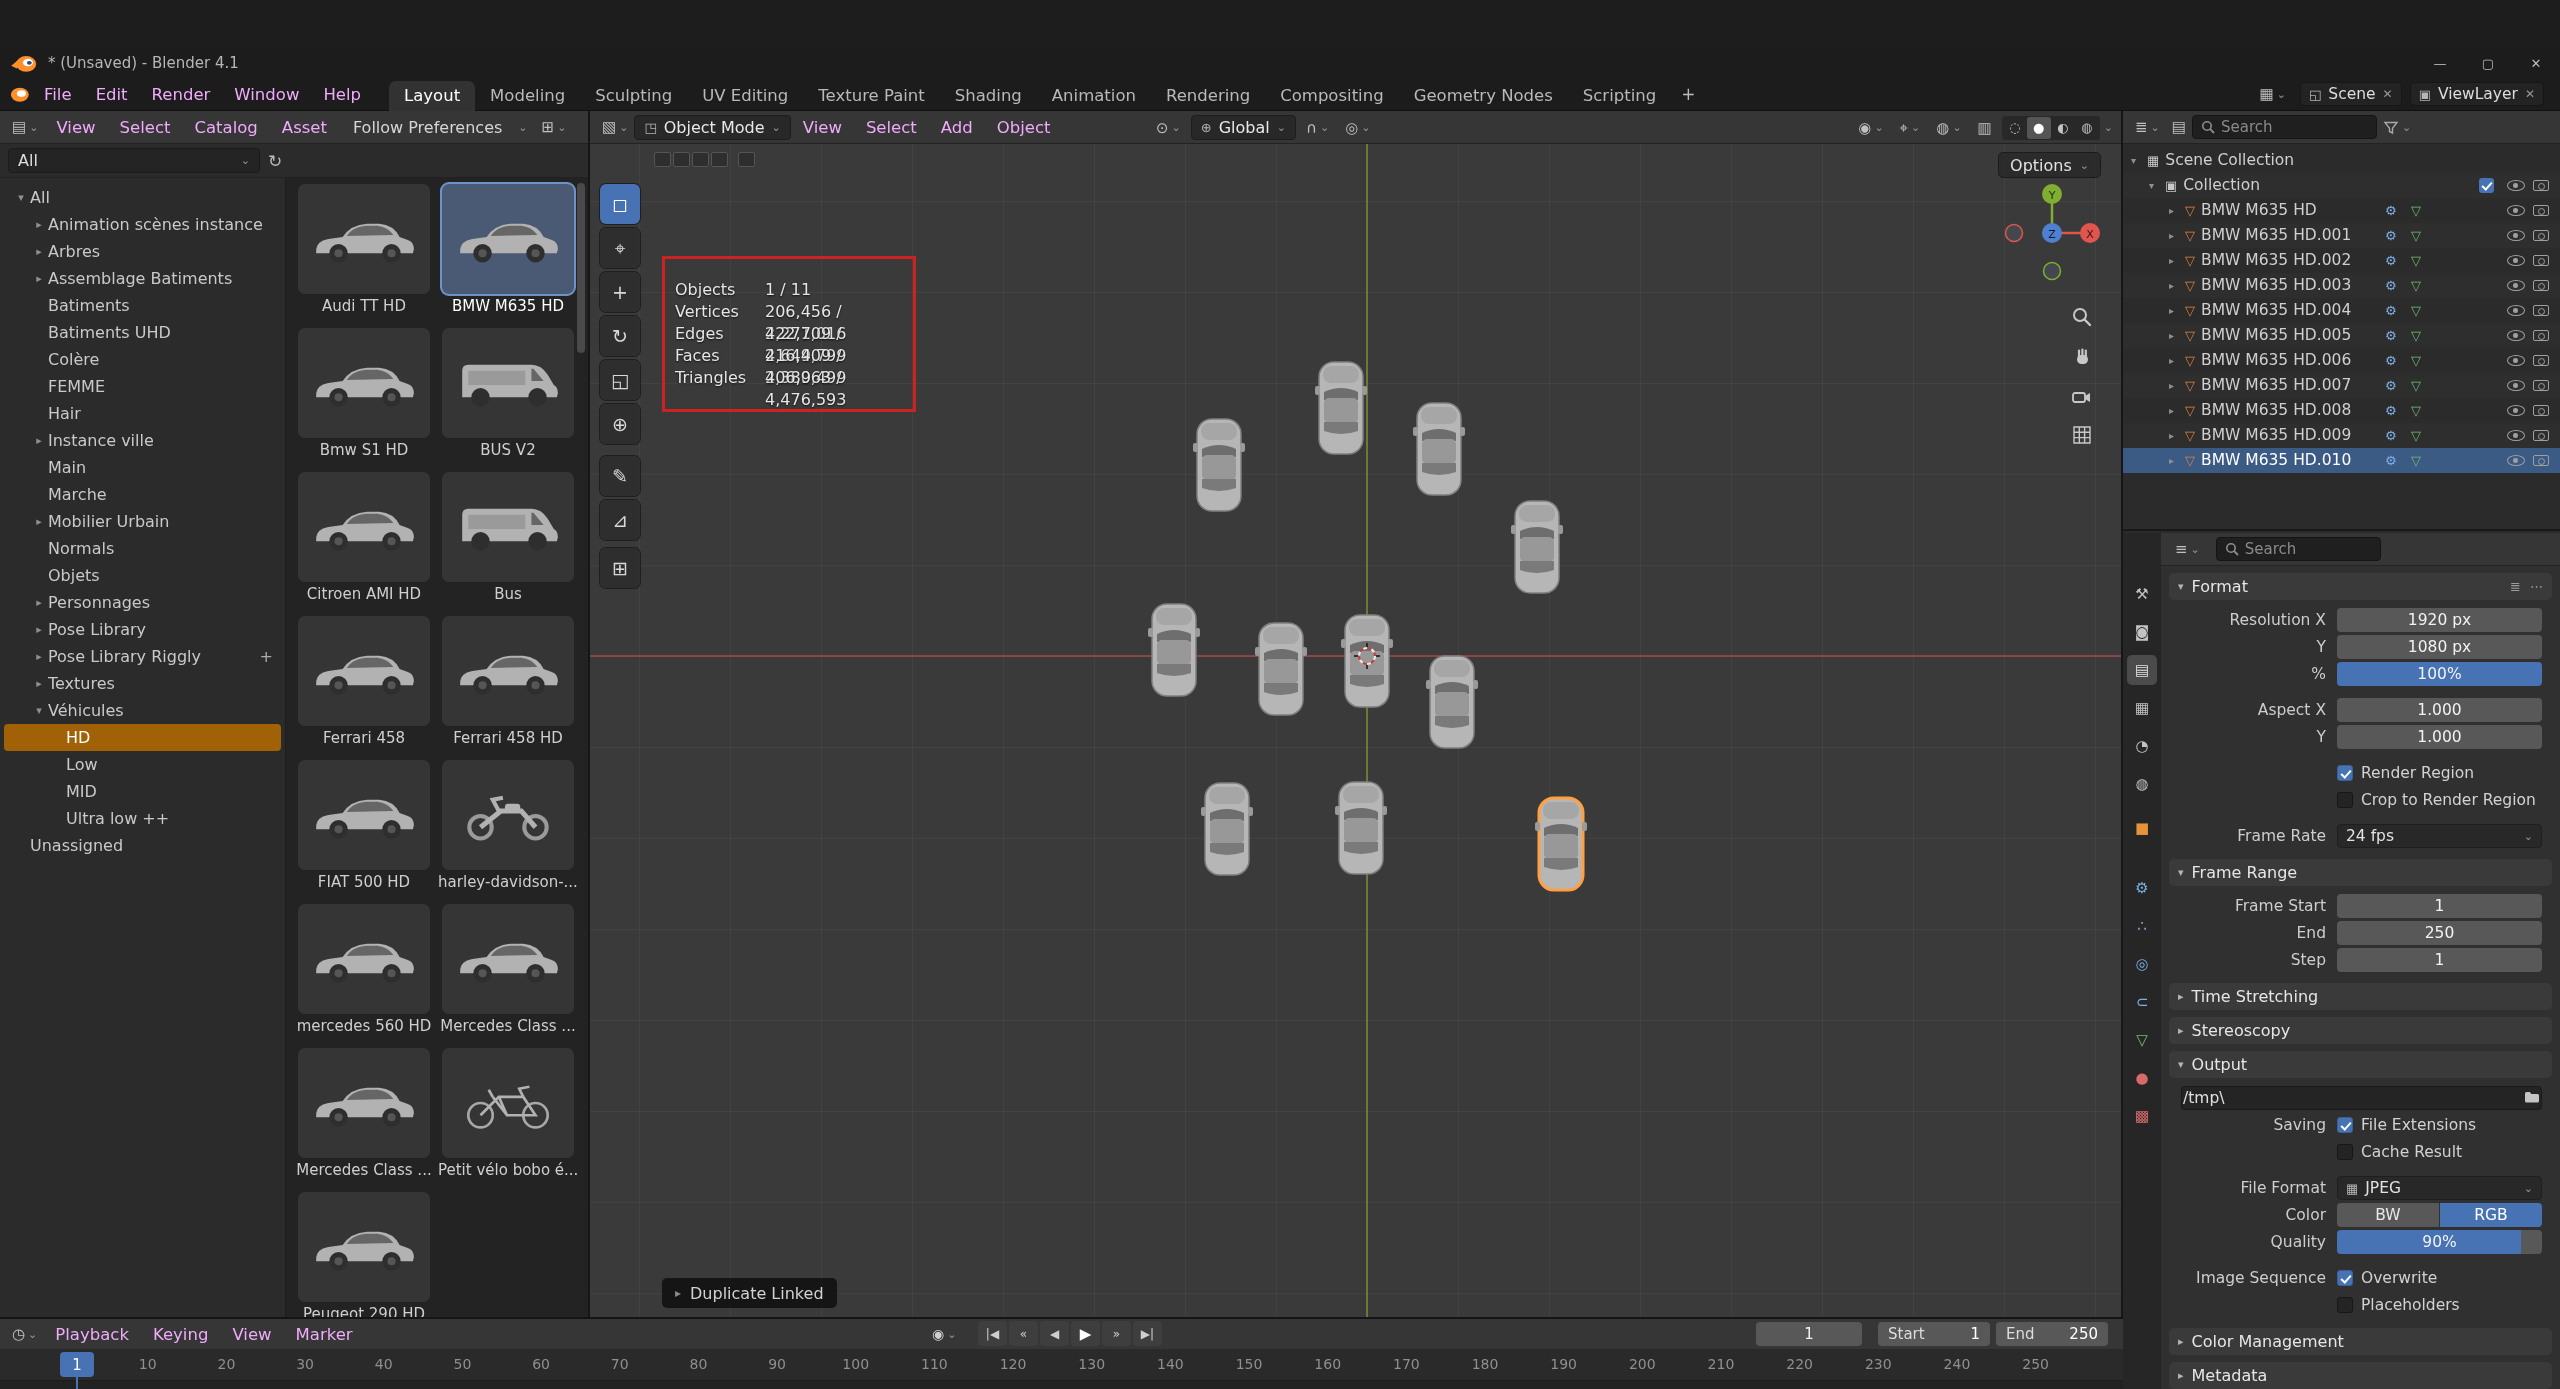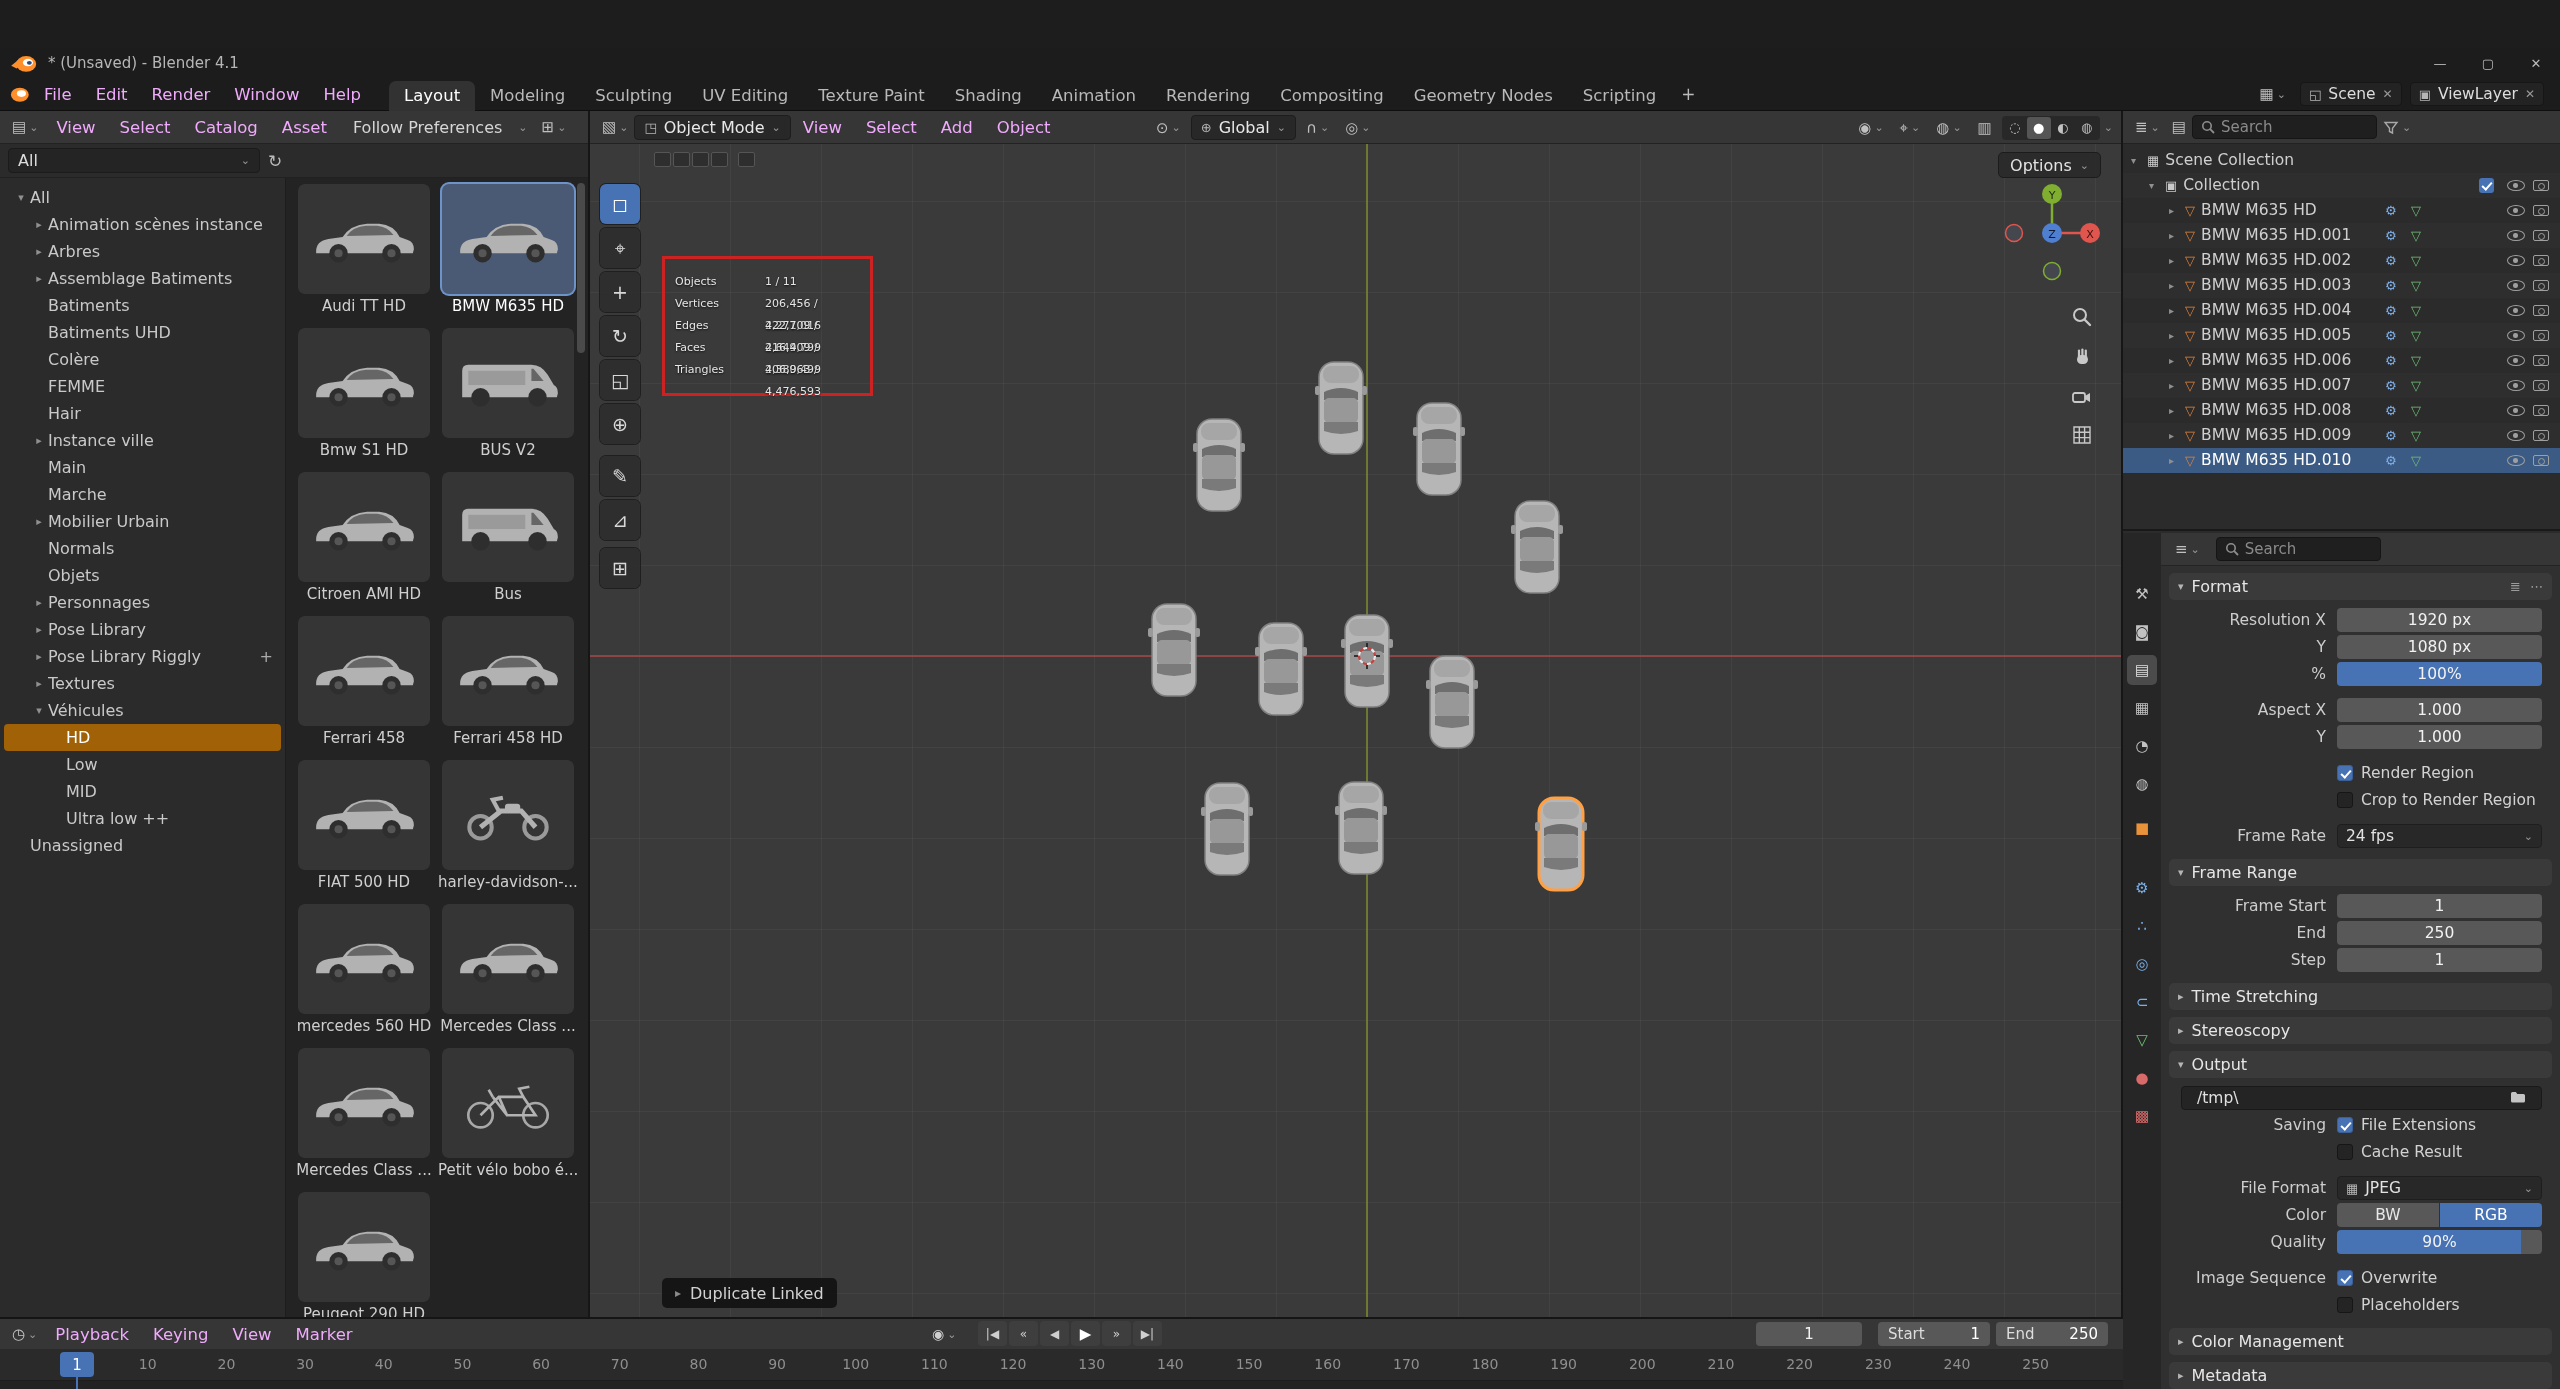--- a/index.html
+++ b/index.html
@@ -75,21 +75,21 @@
 .vp-car{position:absolute;width:54px;height:98px;}
 .vp-car.selected svg .car-body{stroke:#ffa044;stroke-width:3px;}
 #cursor3d{position:absolute;left:764px;top:499px;z-index:4;}
 #vp-toolbar{position:absolute;left:10px;top:0;width:44px;height:100%;z-index:6;}
 .vp-tool{position:absolute;left:0;width:40px;height:40px;border-radius:6px;background:rgba(44,44,44,0.88);color:#d8d8d8;font-size:19px;display:flex;align-items:center;justify-content:center;box-shadow:0 0 0 1px #1f1f1f;}
 .vp-tool.active{background:#4772b3;color:#fff;}
 #vp-presets{position:absolute;left:64px;top:8px;display:flex;gap:2px;z-index:6;}
 .preset-sq{width:17px;height:15px;background:#2e2e2e;border:1px solid #555;border-radius:2px;}
 .preset-sq.last{margin-left:8px;}
 .vp-overlay-text{position:absolute;left:66px;top:34px;z-index:5;color:#dedede;font-size:16.5px;line-height:25px;text-shadow:0 1px 2px rgba(0,0,0,0.7);}
-.stats-box{position:absolute;left:72px;top:112px;width:211px;z-index:5;border:3px solid #cc2222;padding:12px 10px;color:#e6e6e6;font-size:11px;text-shadow:0 1px 2px rgba(0,0,0,0.7);}
+.stats-box{position:absolute;left:72px;top:112px;width:254px;z-index:5;border:3px solid #cc2222;padding:20px 10px;color:#e6e6e6;font-size:16px;text-shadow:0 1px 2px rgba(0,0,0,0.7);}
 .stat-row{display:flex;height:22px;line-height:22px;}
 .stat-label{width:90px;flex:none;}
 .options-btn{position:absolute;top:8px;right:20px;height:26px;background:rgba(42,42,42,0.9);border:1px solid #1c1c1c;border-radius:5px;display:flex;align-items:center;gap:8px;padding:0 11px;color:#e3e3e3;font-size:16px;z-index:6;}
 #nav-gizmo{position:absolute;right:14px;top:34px;width:110px;height:110px;z-index:6;}
 .nav-ico{position:absolute;right:24px;width:30px;height:30px;z-index:6;display:flex;align-items:center;justify-content:center;}
 .op-hint{position:absolute;left:72px;bottom:9px;height:30px;background:rgba(18,18,18,0.9);border-radius:5px;display:flex;align-items:center;gap:9px;padding:0 13px;color:#d2d2d2;font-size:16px;z-index:6;}
 .op-hint .tri{color:#8a8a8a;font-size:12px;}
 
 
 #rightcol{left:2123px;top:63px;width:437px;height:1299px;background:#2b2b2b;}
@@ -134,21 +134,21 @@
 .dropdown-field i.arr{margin-left:auto;}
 .chk-row{display:flex;align-items:center;gap:8px;flex:1;}
 .chk{width:16px;height:16px;border-radius:3px;background:#242424;border:1px solid #161616;position:relative;flex:none;}
 .chk.checked{background:#4772b3;border-color:#3a5f99;}
 .chk.checked::after{content:"";position:absolute;left:5px;top:1.5px;width:4px;height:8px;border:solid #fff;border-width:0 2px 2px 0;transform:rotate(42deg);}
 .chk-label{color:#d2d2d2;font-size:15.5px;white-space:nowrap;}
 .seg{flex:1;display:flex;height:24px;border-radius:4px;overflow:hidden;gap:1px;}
 .seg-opt{flex:1;background:#585858;color:#e8e8e8;font-size:15.5px;display:flex;align-items:center;justify-content:center;}
 .seg-opt.active{background:#4772b3;color:#fff;}
 .path-row{display:flex;align-items:center;height:26px;margin:1px 10px 1px 12px;}
-.path-field{flex:1;height:24px;background:#242424;border:1px solid #191919;border-radius:4px;color:#e0e0e0;font-size:15.5px;display:flex;align-items:center;padding:0 15px;gap:8px;}
+.path-field{flex:1;height:24px;background:#242424;border:1px solid #191919;border-radius:4px;color:#e0e0e0;font-size:15.5px;display:flex;align-items:center;padding:0 1px;gap:8px;}
 .path-field .folder{margin-left:auto;}
 
 
 #timeline{left:0;top:1269px;width:2123px;height:93px;background:#262626;border-top:2px solid #151515;}
 .tl-header{position:absolute;left:0;top:0;right:0;height:30px;background:#363636;display:flex;align-items:center;padding:0 6px;}
 .autokey{position:absolute;left:932px;top:0;height:30px;display:flex;align-items:center;gap:3px;color:#cfcfcf;font-size:14px;}
 #tl-transport{position:absolute;left:978px;top:2px;display:flex;gap:2px;}
 .tr-btn{width:29px;height:25px;display:flex;align-items:center;justify-content:center;color:#cfcfcf;font-size:12px;border-radius:4px;background:#3e3e3e;white-space:nowrap;}
 .tr-btn.play{font-size:15px;color:#fff;}
 .tl-frame{position:absolute;left:1756px;top:3px;width:106px;display:flex;}

